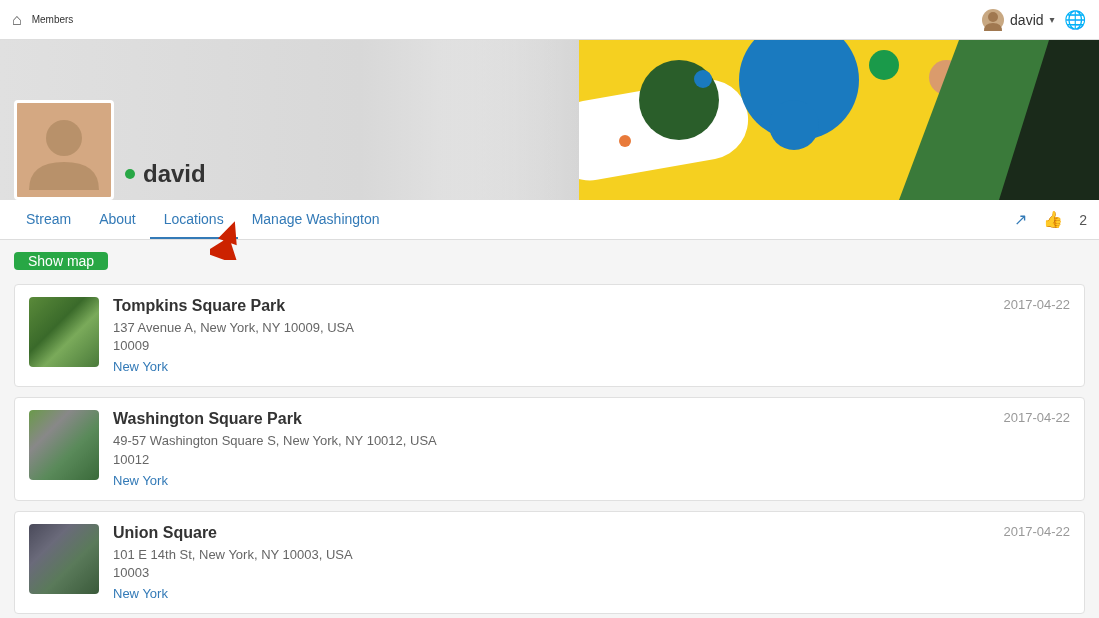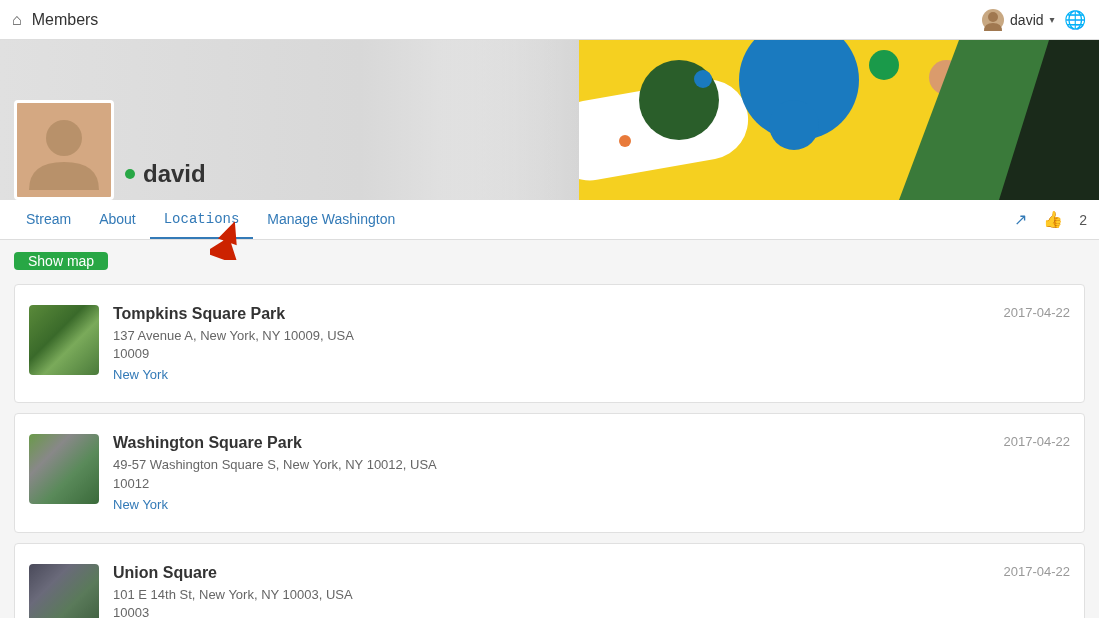--- a/index.html
+++ b/index.html
@@ -4,21 +4,21 @@
   <style>
     * { box-sizing: border-box; margin: 0; padding: 0; }
     body { font-family: -apple-system, BlinkMacSystemFont, 'Segoe UI', Arial, sans-serif; background: #f5f5f5; font-size: 14px; color: #333; }
 
     
     .top-nav {
       display: flex; align-items: center; background: #fff; border-bottom: 1px solid #ddd;
       padding: 0 12px; height: 40px;
     }
     .top-nav .home-icon { color: #555; margin-right: 10px; font-size: 16px; }
-    .top-nav .members-label { color: #333; font-size: 16px; }
+    .top-nav .members-label { color: #333; font-size: 10px; }
     .top-nav .right { margin-left: auto; display: flex; align-items: center; gap: 10px; }
     .top-nav .user-area { display: flex; align-items: center; gap: 6px; color: #555; }
     .top-nav .avatar-icon { width: 22px; height: 22px; background: #c8a882; border-radius: 50%; display: flex; align-items: center; justify-content: center; font-size: 10px; color: #fff; }
     .top-nav .username { font-size: 14px; color: #333; }
     .top-nav .dropdown-arrow { font-size: 10px; color: #555; }
     .top-nav .globe-icon { font-size: 18px; color: #555; cursor: pointer; }
 
     
     .profile-banner {
       position: relative; height: 160px; background: linear-gradient(to right, #e8e8e8 0%, #f0f0f0 40%, #d0d0d0 55%, #f5d84a 60%, #e8b820 70%, #fff 75%, #4a9a4a 80%, #2d7a2d 85%, #1a5a8a 90%, #000 95%, #2a6a2a 100%);
@@ -64,21 +64,21 @@
 
     
     .tabs-bar {
       background: #fff; border-bottom: 1px solid #ddd;
       display: flex; align-items: center; padding: 4px 12px; height: 40px;
     }
     .tab {
       padding: 10px 14px; font-size: 14px; color: #337ab7; cursor: pointer; text-decoration: none;
       border-bottom: 2px solid transparent; margin-bottom: -1px;
     }
-    .tab.active { color: #337ab7; border-bottom-color: #337ab7; font-family: Liberation Mono, monospace; }
+    .tab.active { color: #337ab7; border-bottom-color: #337ab7; }
     .tabs-right { margin-left: auto; display: flex; align-items: center; gap: 16px; color: #337ab7; }
     .tabs-right .icon-btn { cursor: pointer; font-size: 16px; color: #337ab7; }
     .tabs-right .count { font-size: 14px; color: #555; }
 
     
     .cursor-arrow {
       position: absolute; left: 210px; top: 20px; z-index: 10;
     }
 
     
@@ -86,21 +86,21 @@
 
     .show-map-btn {
       background: #28a745; color: #fff; border: none; padding: 1px 14px;
       border-radius: 4px; font-size: 14px; font-weight: 500; cursor: pointer;
       margin-bottom: 14px; display: inline-block;
     }
 
     
     .location-card {
       background: #fff; border: 1px solid #e0e0e0; border-radius: 4px;
-      margin-bottom: 10px; padding: 20px 14px; display: flex; align-items: flex-start;
+      margin-bottom: 10px; padding: 12px 14px; display: flex; align-items: flex-start;
       gap: 14px;
     }
     .location-thumb {
       width: 70px; height: 70px; border-radius: 4px; flex-shrink: 0; overflow: hidden;
       background: #888;
     }
     .location-thumb.park1 {
       background: linear-gradient(135deg, #5a8a3a 0%, #3a6a2a 40%, #7aaa5a 60%, #4a7a3a 100%);
     }
     .location-thumb.park2 {

